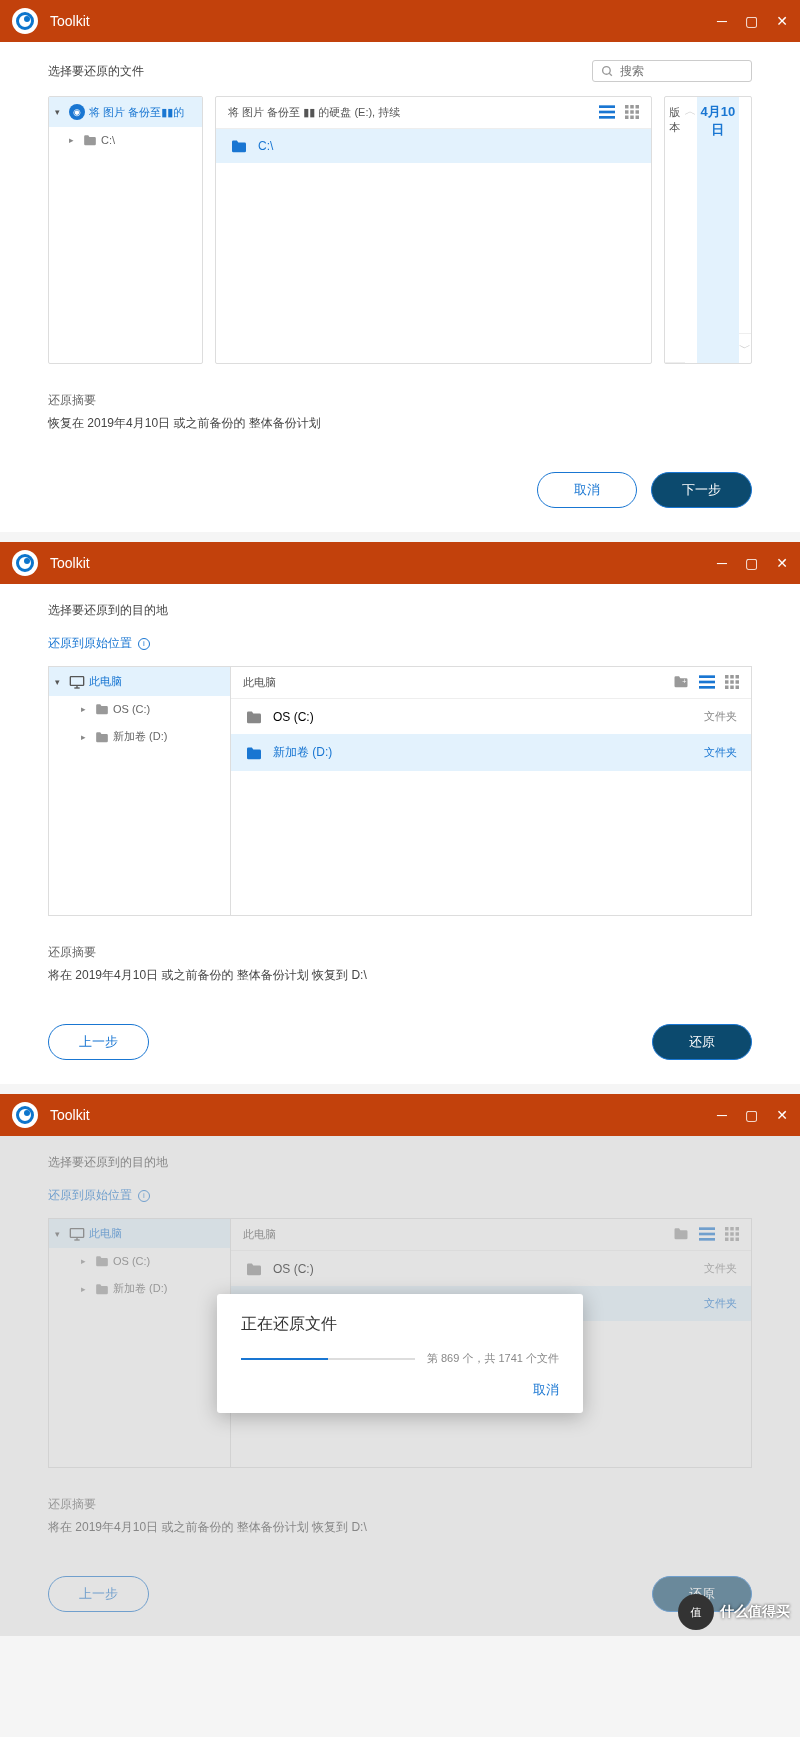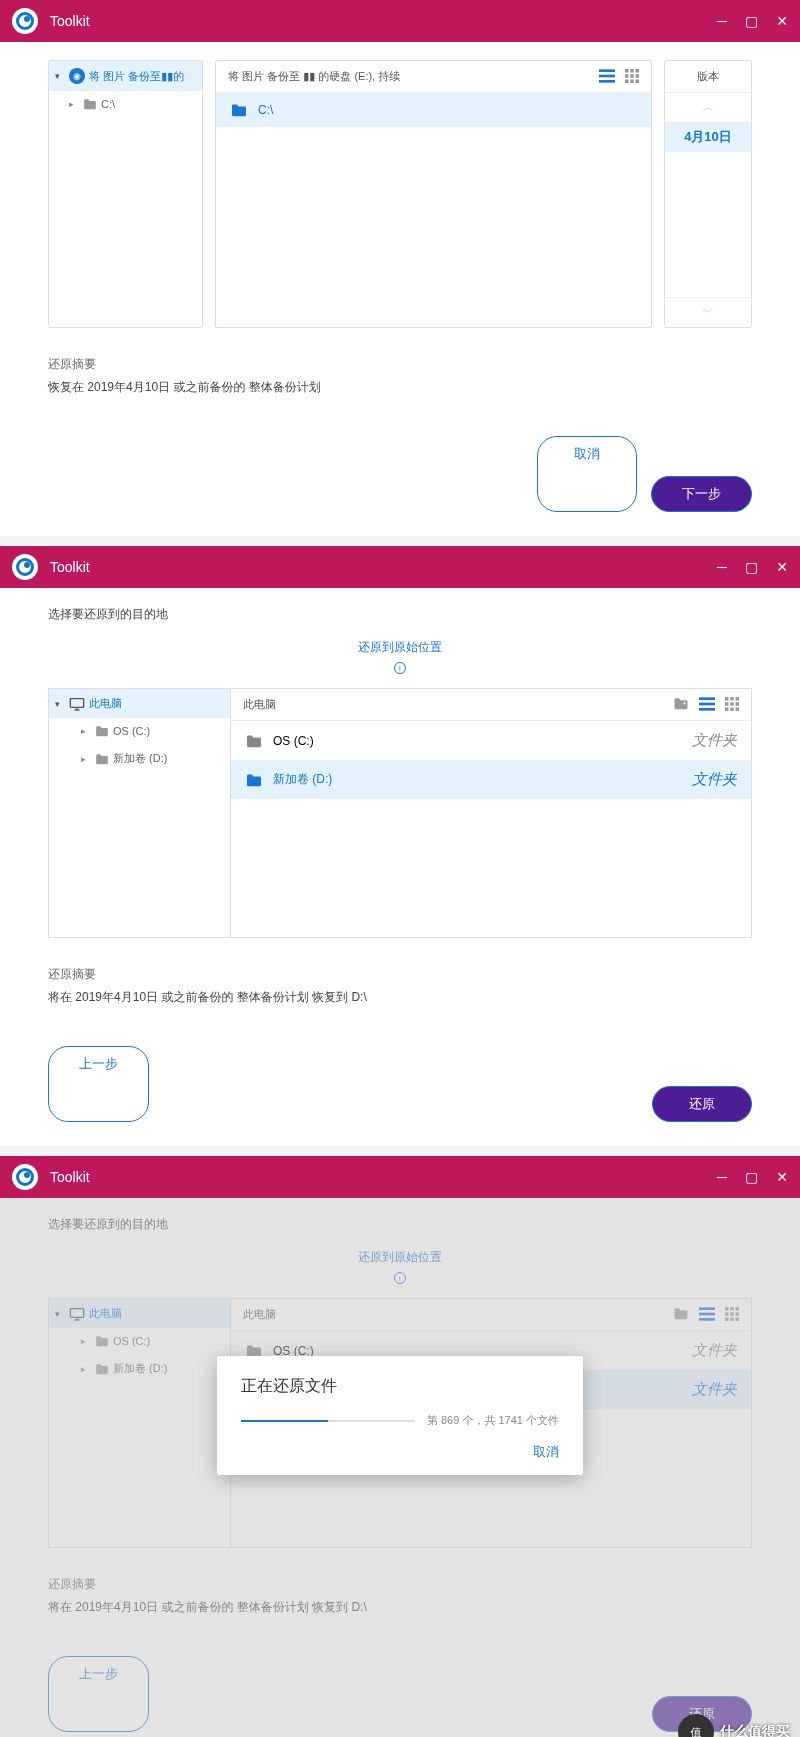--- a/index.html
+++ b/index.html
@@ -1,18 +1,18 @@
 <!DOCTYPE html>
 <html><head>
 <meta charset="utf-8">
 <style>
 * { box-sizing: border-box; margin: 0; padding: 0; }
 body { font-family: "Microsoft YaHei", Arial, sans-serif; background: #f5f5f5; width: 800px; }
 .window { background: #fff; margin-bottom: 10px; }
-.titlebar { background: #be185d; color: #fff; height: 42px; display: flex; align-items: center; padding: 0 12px; }
+.titlebar { background: #c2410c; color: #fff; height: 42px; display: flex; align-items: center; padding: 0 12px; }
 .logo { width: 26px; height: 26px; border-radius: 50%; background: #fff; display: flex; align-items: center; justify-content: center; margin-right: 12px; }
 .logo-inner { width: 18px; height: 18px; border-radius: 50%; border: 3px solid #0d75cc; position: relative; }
 .logo-inner::after { content: ''; width: 6px; height: 6px; background: #0d75cc; border-radius: 50%; position: absolute; top: 1px; right: 1px; }
 .title { font-size: 14px; font-weight: 500; flex: 1; }
 .win-controls { display: flex; gap: 18px; }
 .win-btn { cursor: pointer; font-size: 14px; line-height: 1; }
 .content { padding: 18px 48px 24px; }
 .top-row { display: flex; align-items: center; justify-content: space-between; margin-bottom: 14px; }
 .subtitle { font-size: 12px; color: #444; }
 .search-box { display: flex; align-items: center; border: 1px solid #ccc; border-radius: 3px; padding: 3px 8px; width: 160px; background: #fff; }
@@ -35,36 +35,36 @@
 .breadcrumb { font-size: 11px; color: #555; flex: 1; }
 .view-btns { display: flex; gap: 10px; }
 .view-btn { color: #999; cursor: pointer; font-size: 15px; }
 .view-btn.active { color: #1976d2; }
 .main-body { flex: 1; overflow: auto; }
 .file-row { display: flex; align-items: center; padding: 10px 14px; font-size: 12px; cursor: pointer; }
 .file-row.selected { background: #e3f2fd; color: #1976d2; }
 .file-row.selected .folder-icon { color: #1976d2; }
 .folder-icon { color: #888; margin-right: 10px; font-size: 16px; }
 .file-name { flex: 1; }
-.file-type { font-size: 15px; color: #888; font-style: italic; }
+.file-type { font-size: 11px; color: #888; }
 .file-row.selected .file-type { color: #1976d2; }
-.version-panel { width: 88px; height: 268px; text-align: center; display: flex; flex-direction: column; }
+.version-panel { width: 88px; height: 268px; text-align: center; display: flex; flex-direction: row; }
 .version-title { font-size: 11px; color: #555; padding: 8px 0; border-bottom: 1px solid #eee; }
 .chev { color: #ccc; font-size: 12px; padding: 6px 0; cursor: pointer; }
 .chev.bottom { margin-top: auto; border-top: 1px solid #eee; }
 .version-item { background: #e3f2fd; color: #1976d2; font-weight: bold; font-size: 13px; padding: 6px 0; cursor: pointer; }
 .summary-title { font-size: 12px; color: #666; margin-top: 28px; margin-bottom: 6px; }
 .summary-text { font-size: 12px; color: #444; }
 .summary-text b { font-weight: normal; }
 .btn-row { display: flex; justify-content: flex-end; gap: 14px; margin-top: 40px; }
 .btn-row.split { justify-content: space-between; }
 .btn { border-radius: 20px; padding: 8px 30px; font-size: 13px; cursor: pointer; border: 1.5px solid #1976d2; min-width: 100px; text-align: center; }
 .btn.outline { background: #fff; color: #1976d2; }
-.btn.fill { background: #4c1d95; color: #fff; margin-top: 40px; }
-.link-row { font-size: 12px; color: #1976d2; margin-bottom: 14px; display: flex; align-items: center; gap: 6px; cursor: pointer; flex-direction: column; }
+.btn.fill { background: #0c4a6e; color: #fff; }
+.link-row { font-size: 12px; color: #1976d2; margin-bottom: 14px; display: flex; align-items: center; gap: 6px; cursor: pointer; }
 .info-icon { width: 12px; height: 12px; border: 1px solid #1976d2; border-radius: 50%; font-size: 8px; display: inline-flex; align-items: center; justify-content: center; }
 .panels-row2 { display: flex; }
 .tree2 { width: 182px; border: 1px solid #ddd; border-right: none; height: 250px; }
 .main2 { flex: 1; border: 1px solid #ddd; height: 250px; display: flex; flex-direction: column; }
 .window3-wrap { position: relative; }
 .overlay { position: absolute; inset: 0; background: rgba(200,200,200,0.5); }
 .dialog { position: absolute; left: 50%; top: 200px; transform: translateX(-50%); width: 366px; background: #fff; border-radius: 3px; box-shadow: 0 4px 20px rgba(0,0,0,0.25); padding: 20px 24px 14px; }
 .dialog-title { font-size: 16px; color: #333; margin-bottom: 16px; }
 .progress-row { display: flex; align-items: center; gap: 12px; margin-bottom: 14px; }
 .progress-bar { flex: 1; height: 2px; background: #ddd; position: relative; }
@@ -86,20 +86,32 @@
         <div class="logo-inner"></div>
       </div>
     <div class="title">Toolkit</div>
     <div class="win-controls">
       <span class="win-btn">─</span>
       <span class="win-btn">▢</span>
       <span class="win-btn">✕</span>
     </div>
   </div>
   <div class="content">
+    <div class="top-row">
+      <div class="subtitle">选择要还原的文件</div>
+      <div class="search-box">
+        <span class="search-icon">
+          <svg width="13" height="13" viewBox="0 0 24 24" fill="none" stroke="currentColor" stroke-width="2.5">
+              <circle cx="10" cy="10" r="7"></circle>
+              <line x1="20" y1="20" x2="15" y2="15"></line>
+            </svg>
+        </span>
+        <input placeholder="搜索" style="">
+      </div>
+    </div>
     <div class="panels-row">
       <div class="panel tree-panel">
         <div class="tree-item active">
           <span class="arrow down">▾</span>
           <span class="plan-icon">◉</span>
           <span><span>将 图片 备份至</span>▮▮<span>的</span></span>
         </div>
         <div class="tree-item child">
           <span class="arrow">▸</span>
           <span class="folder-mini">

